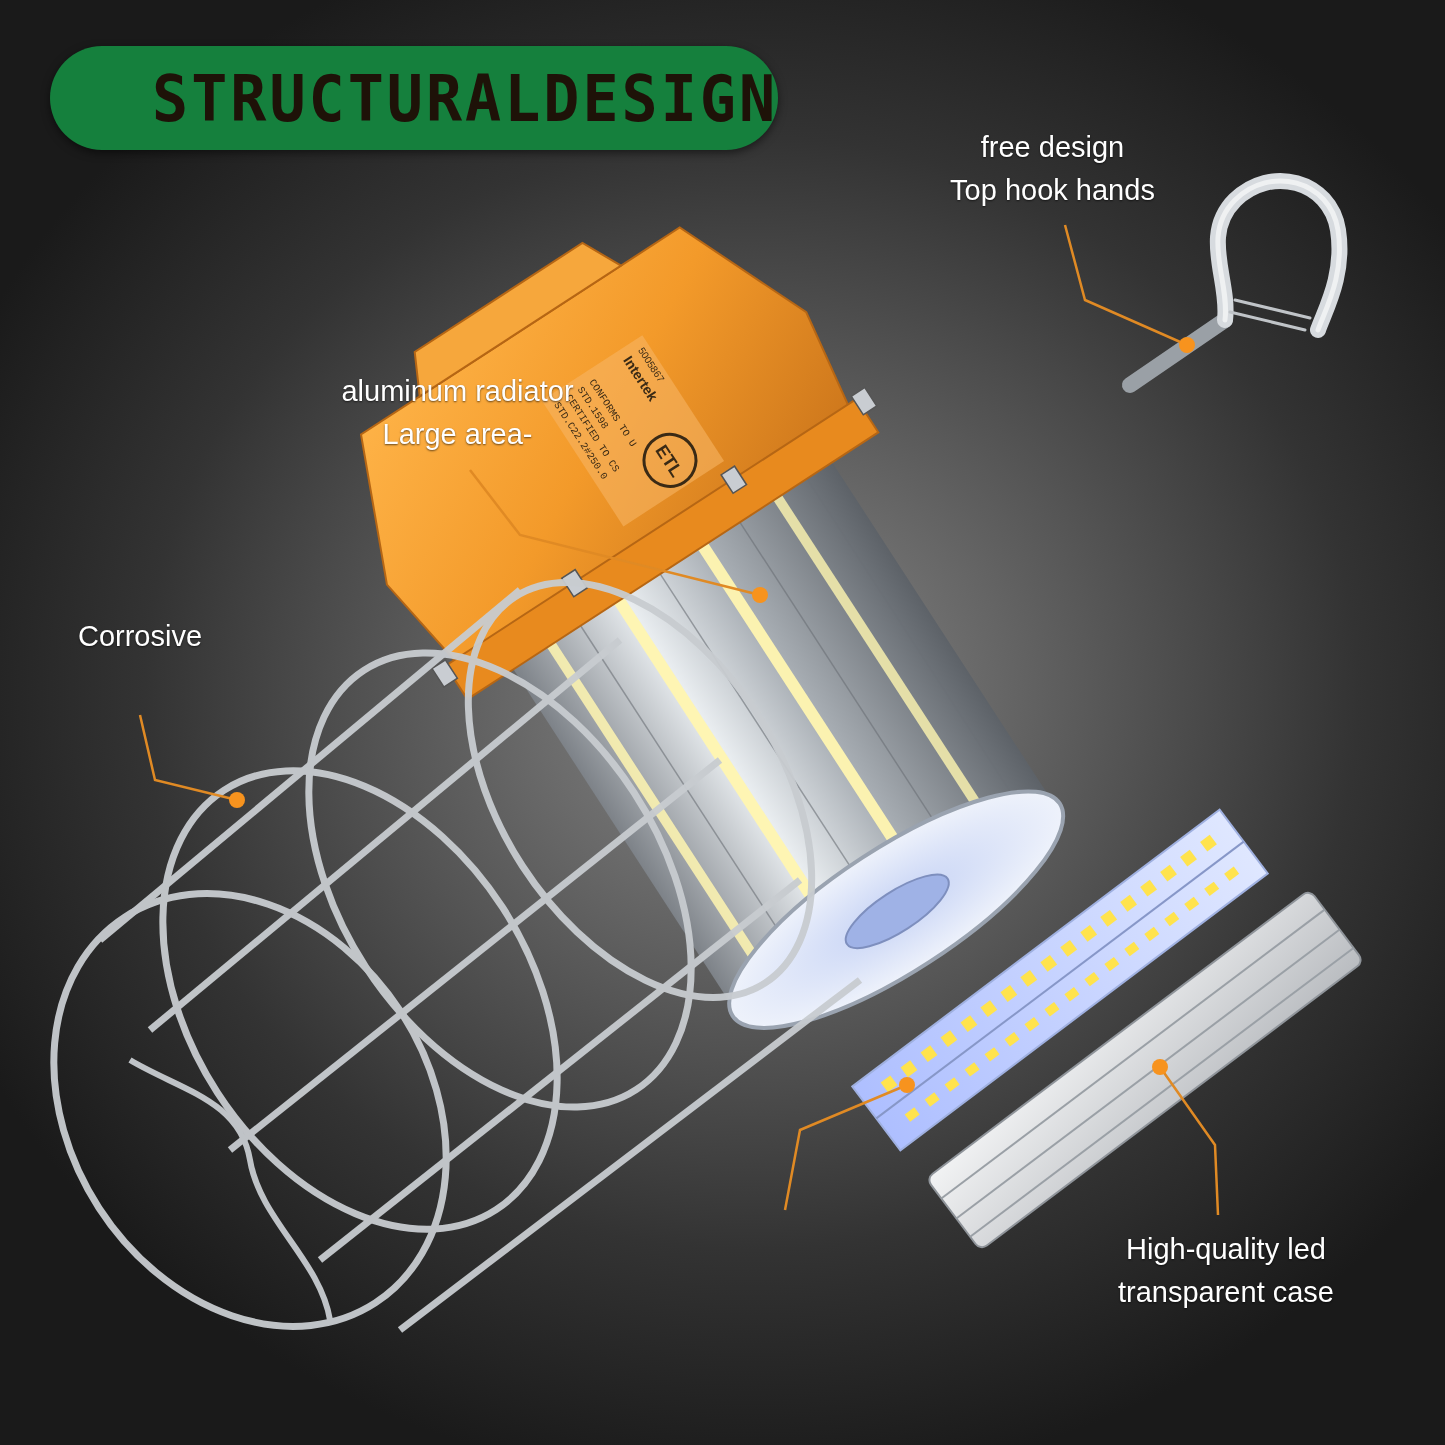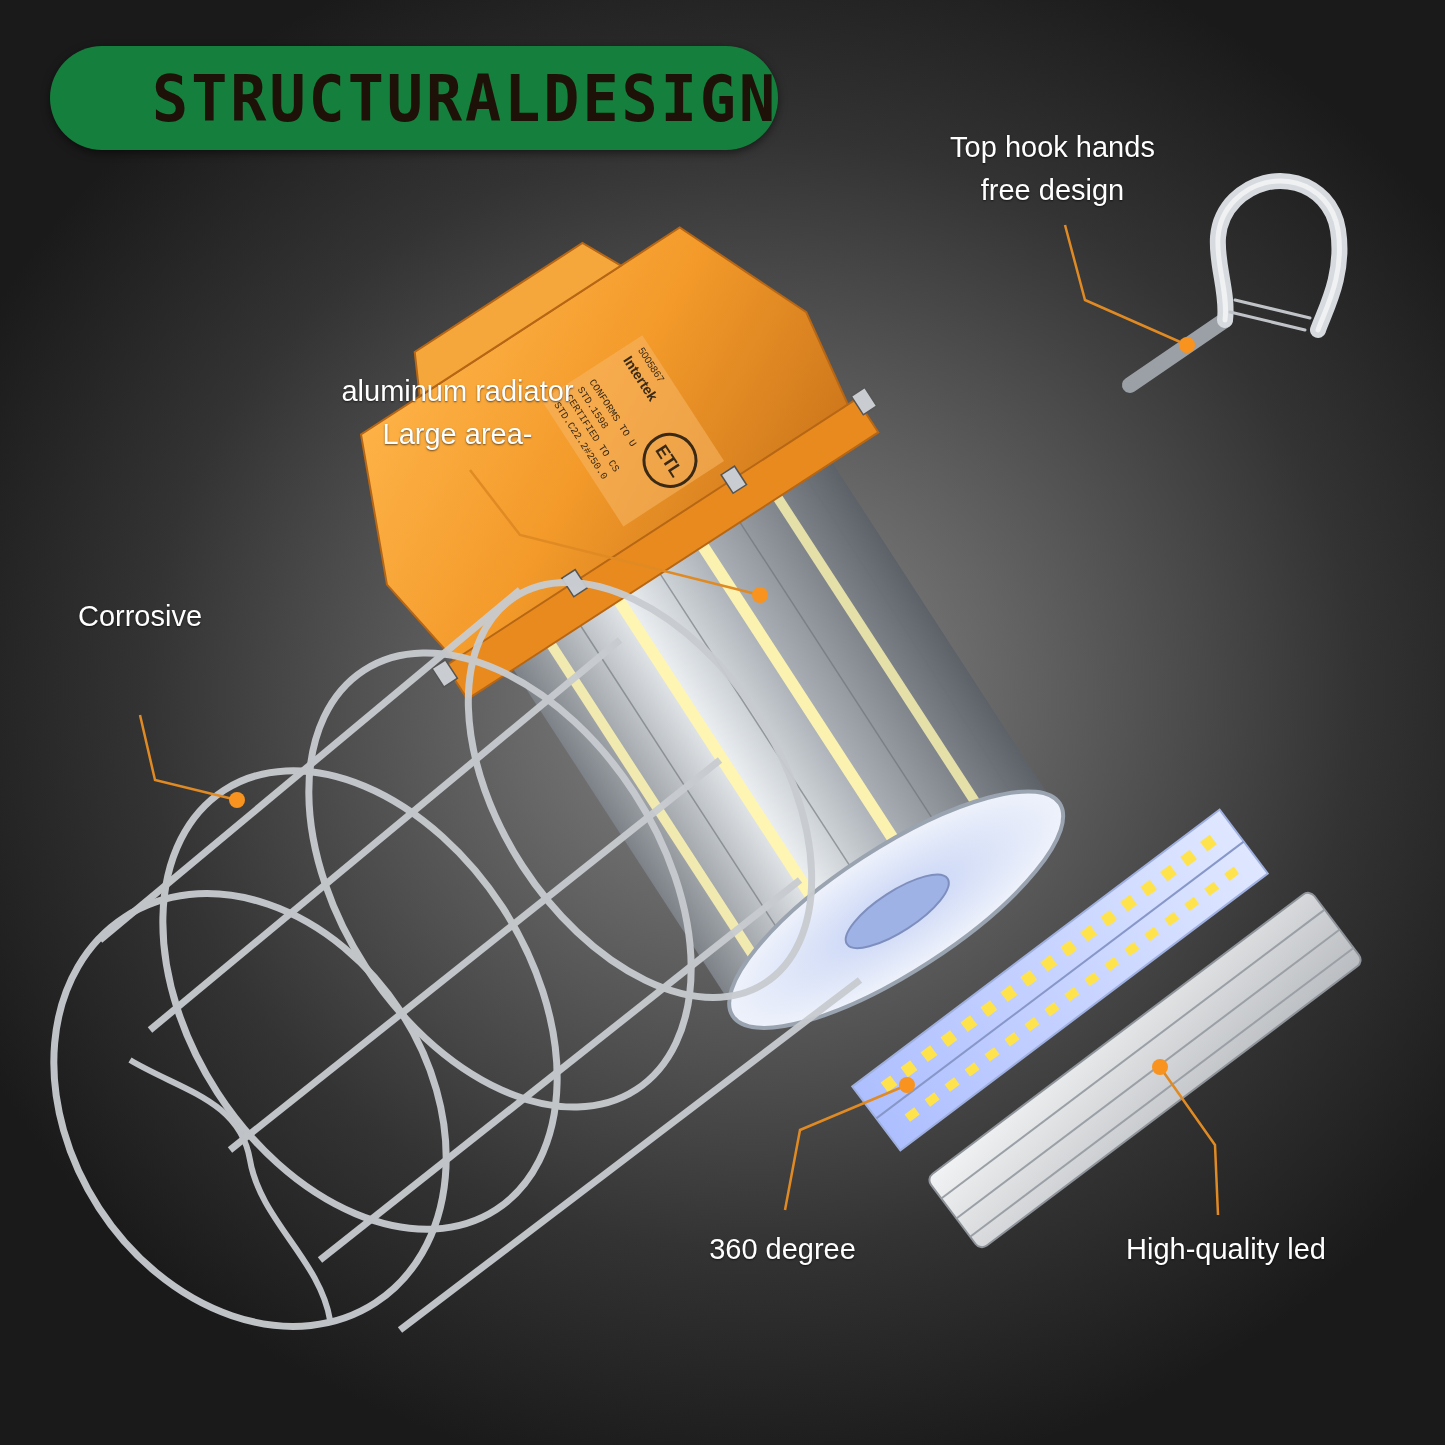--- a/index.html
+++ b/index.html
@@ -172,28 +172,28 @@
   <g fill="#f7931e">
     <circle cx="1187" cy="345" r="8"></circle>
     <circle cx="760" cy="595" r="8"></circle>
     <circle cx="237" cy="800" r="8"></circle>
     <circle cx="907" cy="1085" r="8"></circle>
     <circle cx="1160" cy="1067" r="8"></circle>
   </g>
 </svg>
 
 <div class="label" style="left:930px;top:126px;width:245px;">
+  <div>free design</div>
   <div>Top hook hands</div>
-  <div>free design</div>
 </div>
 <div class="label" style="left:325px;top:370px;width:265px;">
   <div>aluminum radiator</div>
   <div>Large area-</div>
 </div>
-<div class="label" style="left:35px;top:595px;width:210px;">
+<div class="label" style="left:35px;top:615px;width:210px;">
   <div>Corrosive</div>
 </div>
 <div class="label" style="left:655px;top:1228px;width:255px;">
-  <div>360 degree</div>
 </div>
 <div class="label" style="left:1100px;top:1228px;width:252px;text-align:center;">
   <div>High-quality led</div>
+  <div>transparent case</div>
 </div>
 
 </body></html>

